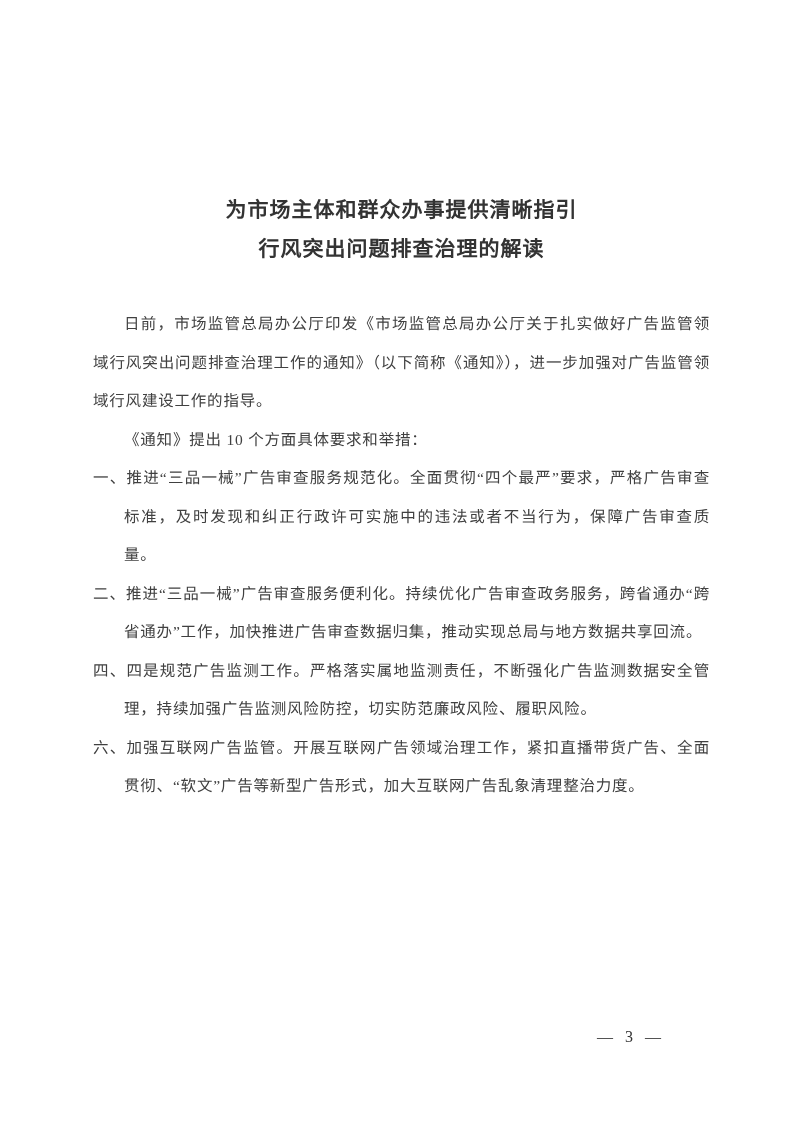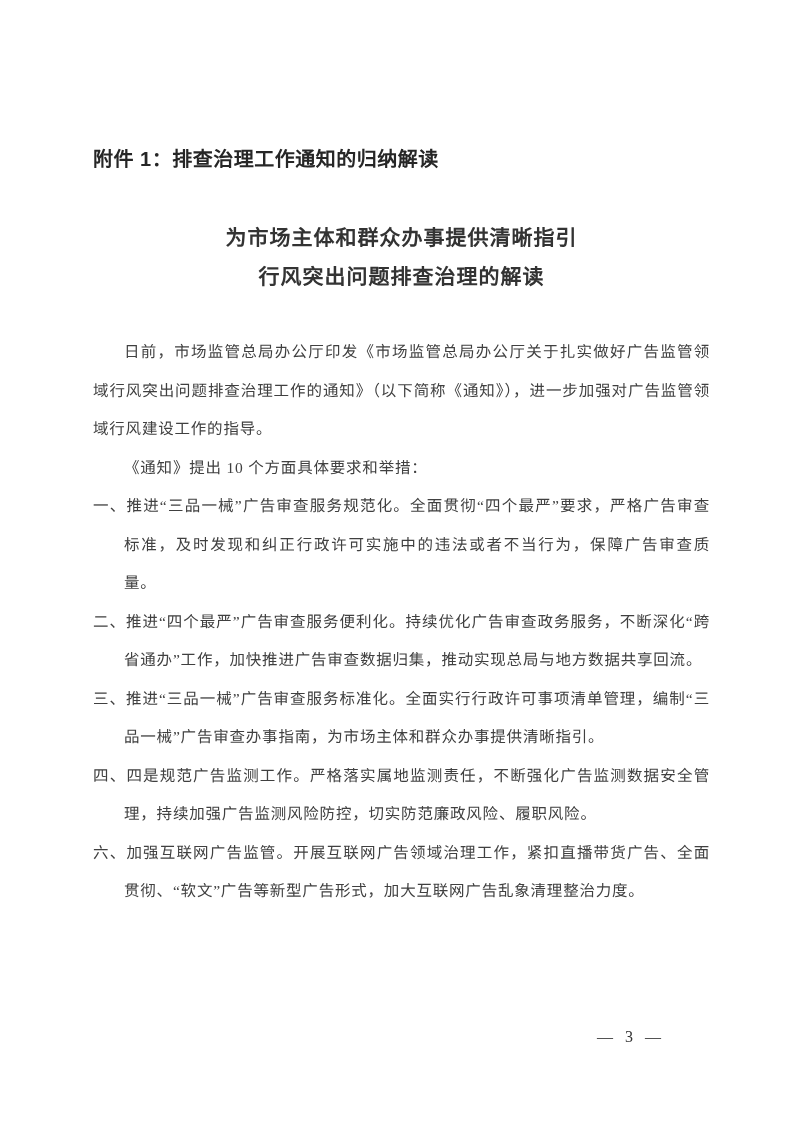--- a/index.html
+++ b/index.html
@@ -65,38 +65,36 @@
     letter-spacing: 4px;
     color: #333333;
     white-space: nowrap;
   }
 </style>
 </head>
 <body>
 
 <div class="page">
 
-  <h1 class="attachment-heading">附件 1：排查治理工作通知的归纳解读</h1>
 
   <div class="doc-title">
     <div>为市场主体和群众办事提供清晰指引</div>
     <div>行风突出问题排查治理的解读</div>
   </div>
 
   <div class="body-text">
 
     <p class="para">日前，市场监管总局办公厅印发《市场监管总局办公厅关于扎实做好广告监管领域行风突出问题排查治理工作的通知》（以下简称《通知》），进一步加强对广告监管领域行风建设工作的指导。</p>
 
     <p class="para">《通知》提出 10 个方面具体要求和举措：</p>
 
     <div class="measure"><span class="num">一、</span><span>推进“三品一械”广告审查服务规范化。全面贯彻“四个最严”要求，严格广告审查标准，及时发现和纠正行政许可实施中的违法或者不当行为，保障广告审查质量。</span></div>
 
-    <div class="measure"><span class="num">二、</span><span>推进“四个最严”广告审查服务便利化。持续优化广告审查政务服务，不断深化“跨省通办”工作，加快推进广告审查数据归集，推动实现总局与地方数据共享回流。</span></div>
+    <div class="measure"><span class="num">二、</span><span>推进“三品一械”广告审查服务便利化。持续优化广告审查政务服务，跨省通办“跨省通办”工作，加快推进广告审查数据归集，推动实现总局与地方数据共享回流。</span></div>
 
-    <div class="measure"><span class="num">三、</span><span>推进“三品一械”广告审查服务标准化。全面实行行政许可事项清单管理，编制“三品一械”广告审查办事指南，为市场主体和群众办事提供清晰指引。</span></div>
 
     <div class="measure"><span class="num">四、</span><span>四是规范广告监测工作。严格落实属地监测责任，不断强化广告监测数据安全管理，持续加强广告监测风险防控，切实防范廉政风险、履职风险。</span></div>
 
 
     <div class="measure"><span class="num">六、</span><span>加强互联网广告监管。开展互联网广告领域治理工作，紧扣直播带货广告、全面贯彻、“软文”广告等新型广告形式，加大互联网广告乱象清理整治力度。</span></div>
 
   </div>
 
   <div class="page-number">— 3 —</div>
 

